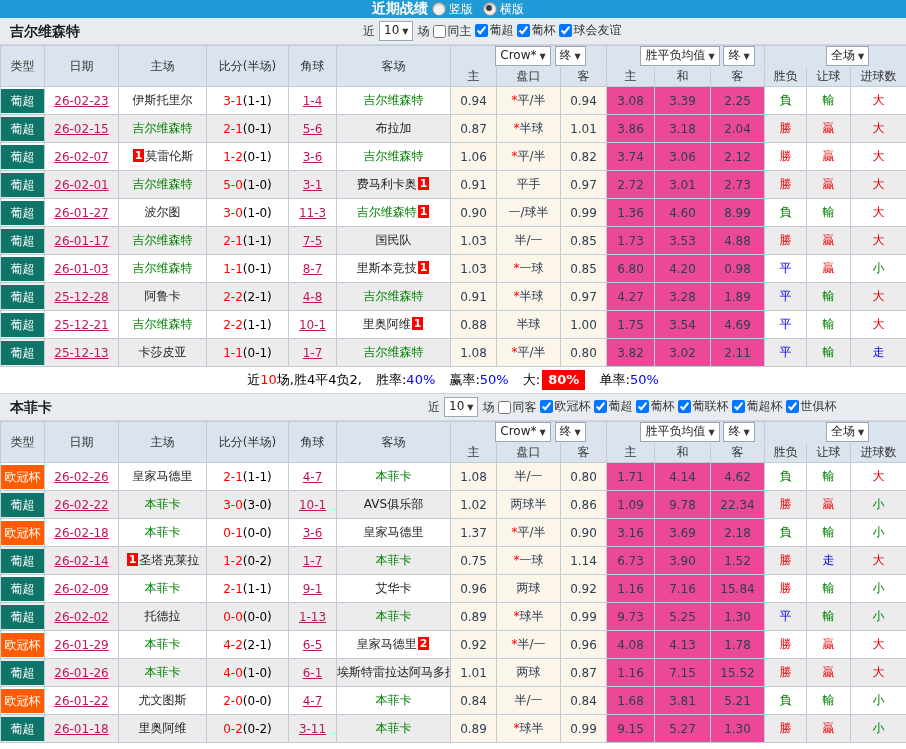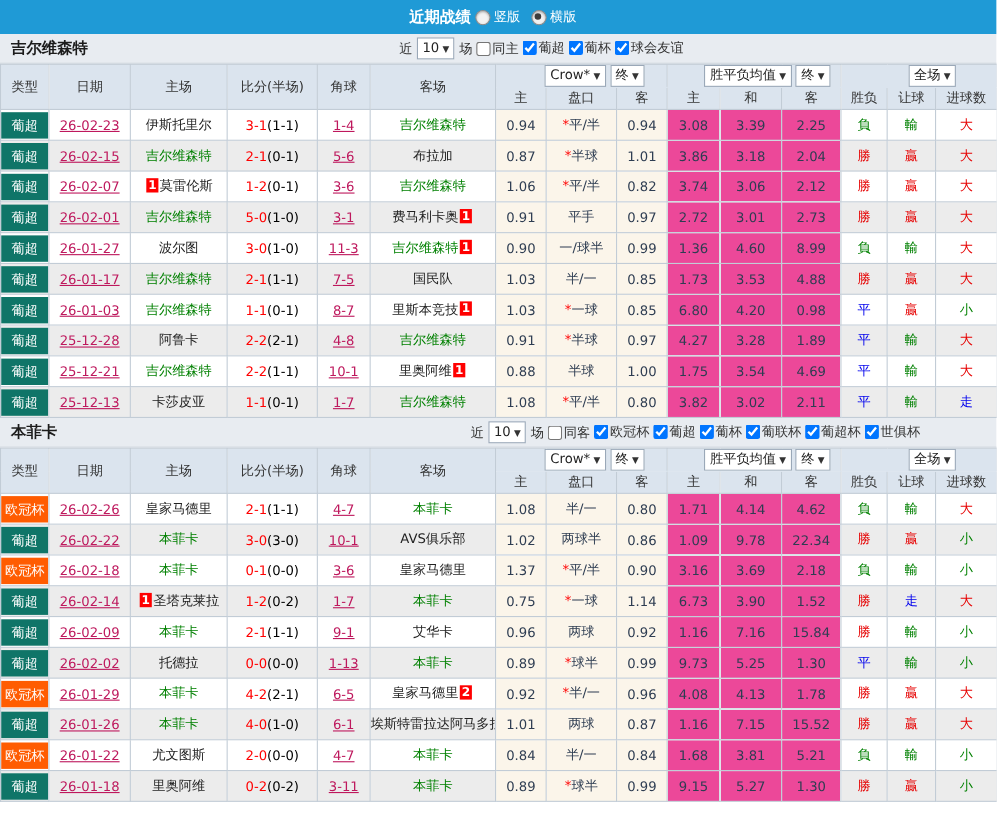--- a/index.html
+++ b/index.html
@@ -1,21 +1,21 @@
 <!DOCTYPE html>
 <html><head>
 <meta charset="utf-8">
 <style>
   html,body{margin:0;padding:0;}
   body{width:906px;height:749px;overflow:hidden;background:#fff;
        font-family:"DejaVu Sans","Liberation Sans",sans-serif;font-size:12px;color:#2e3d52;}
   .page{width:906px;height:749px;overflow:hidden;}
 
   
-  .topbar{height:31px;background:#1f9ad6;color:#fff;display:flex;align-items:center;justify-content:center;}
+  .topbar{height:18px;background:#1f9ad6;color:#fff;display:flex;align-items:center;justify-content:center;}
   .topbar .title{font-weight:bold;font-size:14px;margin-right:4px;}
   .radio{display:inline-block;width:12px;height:12px;border-radius:50%;background:#f2f2f2;border:1px solid #8a8a8a;vertical-align:-2px;box-shadow:inset 0 1px 2px rgba(0,0,0,.3);}
   .radio.on::after{content:"";display:block;width:6px;height:6px;margin:2px;border-radius:50%;background:#3c3c3c;}
   .rlabel{margin:0 10px 0 3px;font-size:12px;}
 
   
   .secbar{height:27px;background:#e8ecf1;position:relative;border-bottom:1px solid #cfd6de;box-sizing:border-box;}
   .secbar .team{position:absolute;left:10px;top:0;line-height:26px;font-weight:bold;font-size:14px;color:#1c1c1c;}
   .filter{position:absolute;top:0;height:26px;display:flex;align-items:center;color:#333;white-space:nowrap;}
   .filter.f0{left:363px;} .filter.f1{left:428px;}
@@ -323,20 +323,27 @@
           <td class="c-avg">3.82</td>
           <td class="c-avg">3.02</td>
           <td class="c-avg">2.11</td>
           <td class="c-res c-blue">平</td>
           <td class="c-res c-green">輸</td>
           <td class="c-res c-blue">走</td>
         </tr>
       </tbody>
   </table>
 
+  <div class="summary">
+    <span>近</span><span class="c-redtxt">10</span><span>场,胜4平4负2,</span>
+    <span class="lbl">胜率:</span><span class="c-bluetxt">40%</span>
+    <span class="lbl">赢率:</span><span class="c-bluetxt">50%</span>
+    <span class="lbl">大:</span><span class="bigbadge">80%</span>
+    <span class="lbl">单率:</span><span class="c-bluetxt">50%</span>
+  </div>
 
   <div class="secbar">
     <span class="team">本菲卡</span>
     <span class="filter f1">
       <span>近</span>
       <span class="sel"><span>10</span><i class="car">▼</i></span>
       <span>场</span>
       <label class="chk">
           <input type="checkbox" style="">
           <span>同客</span>

